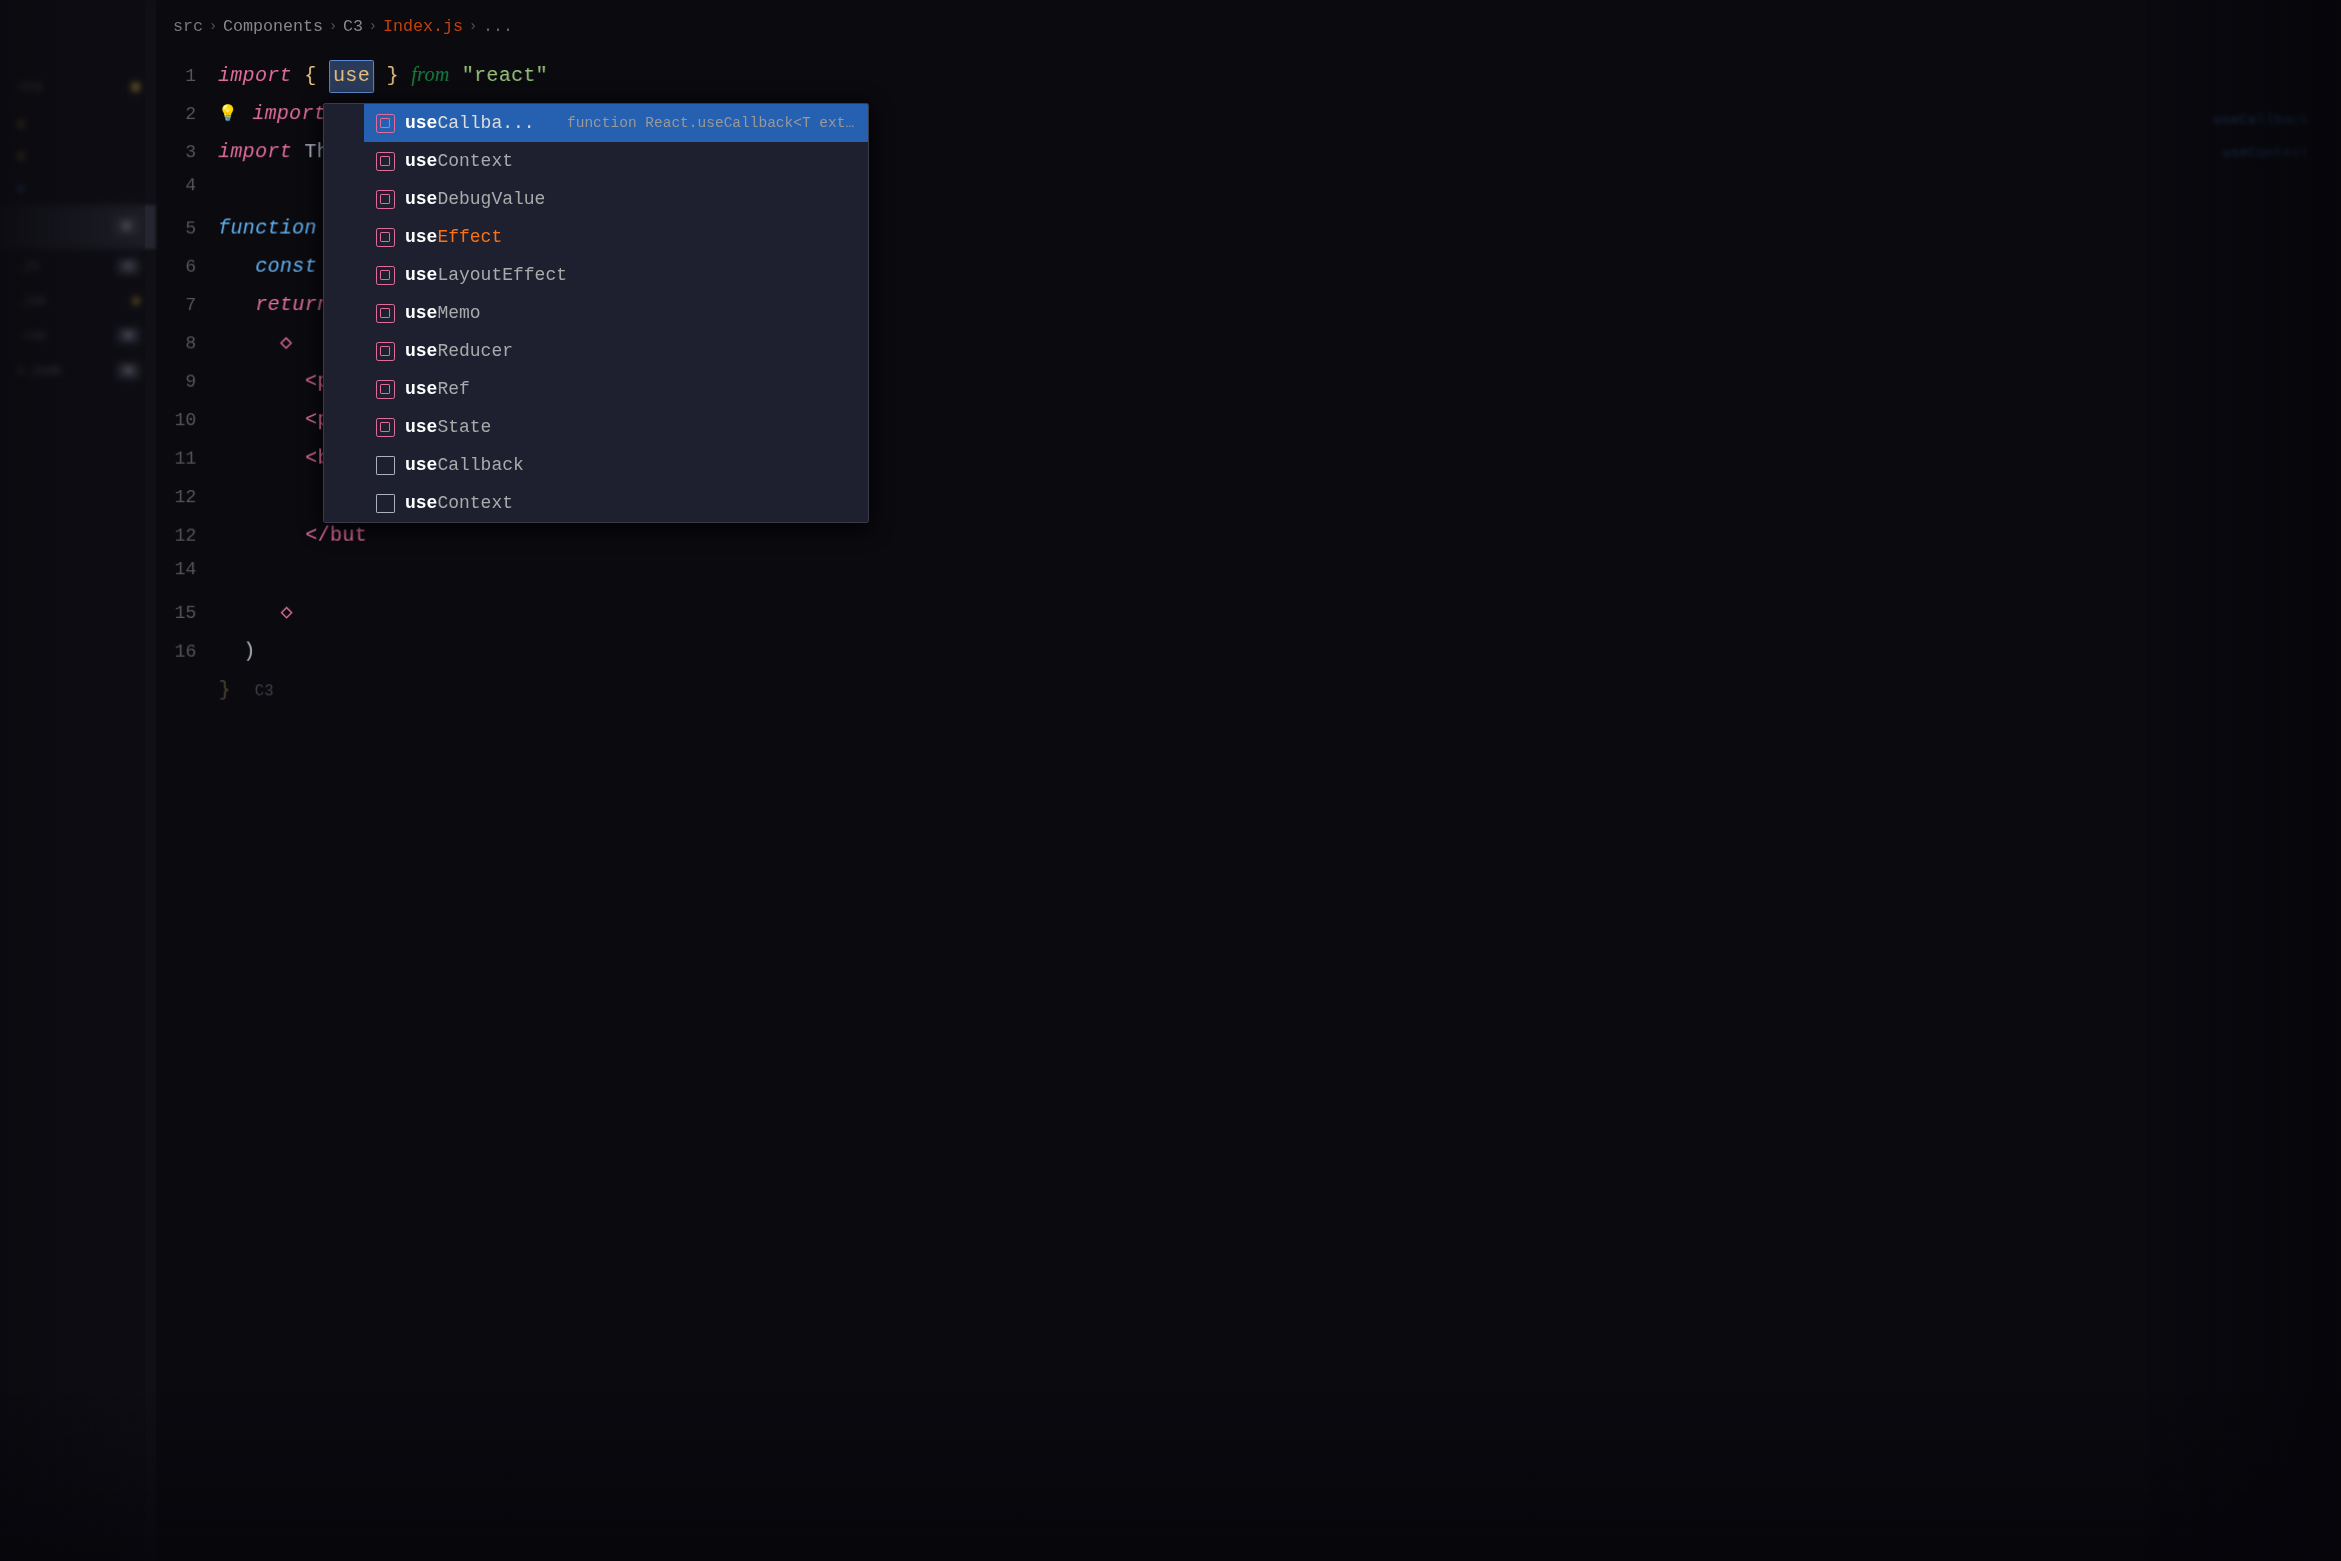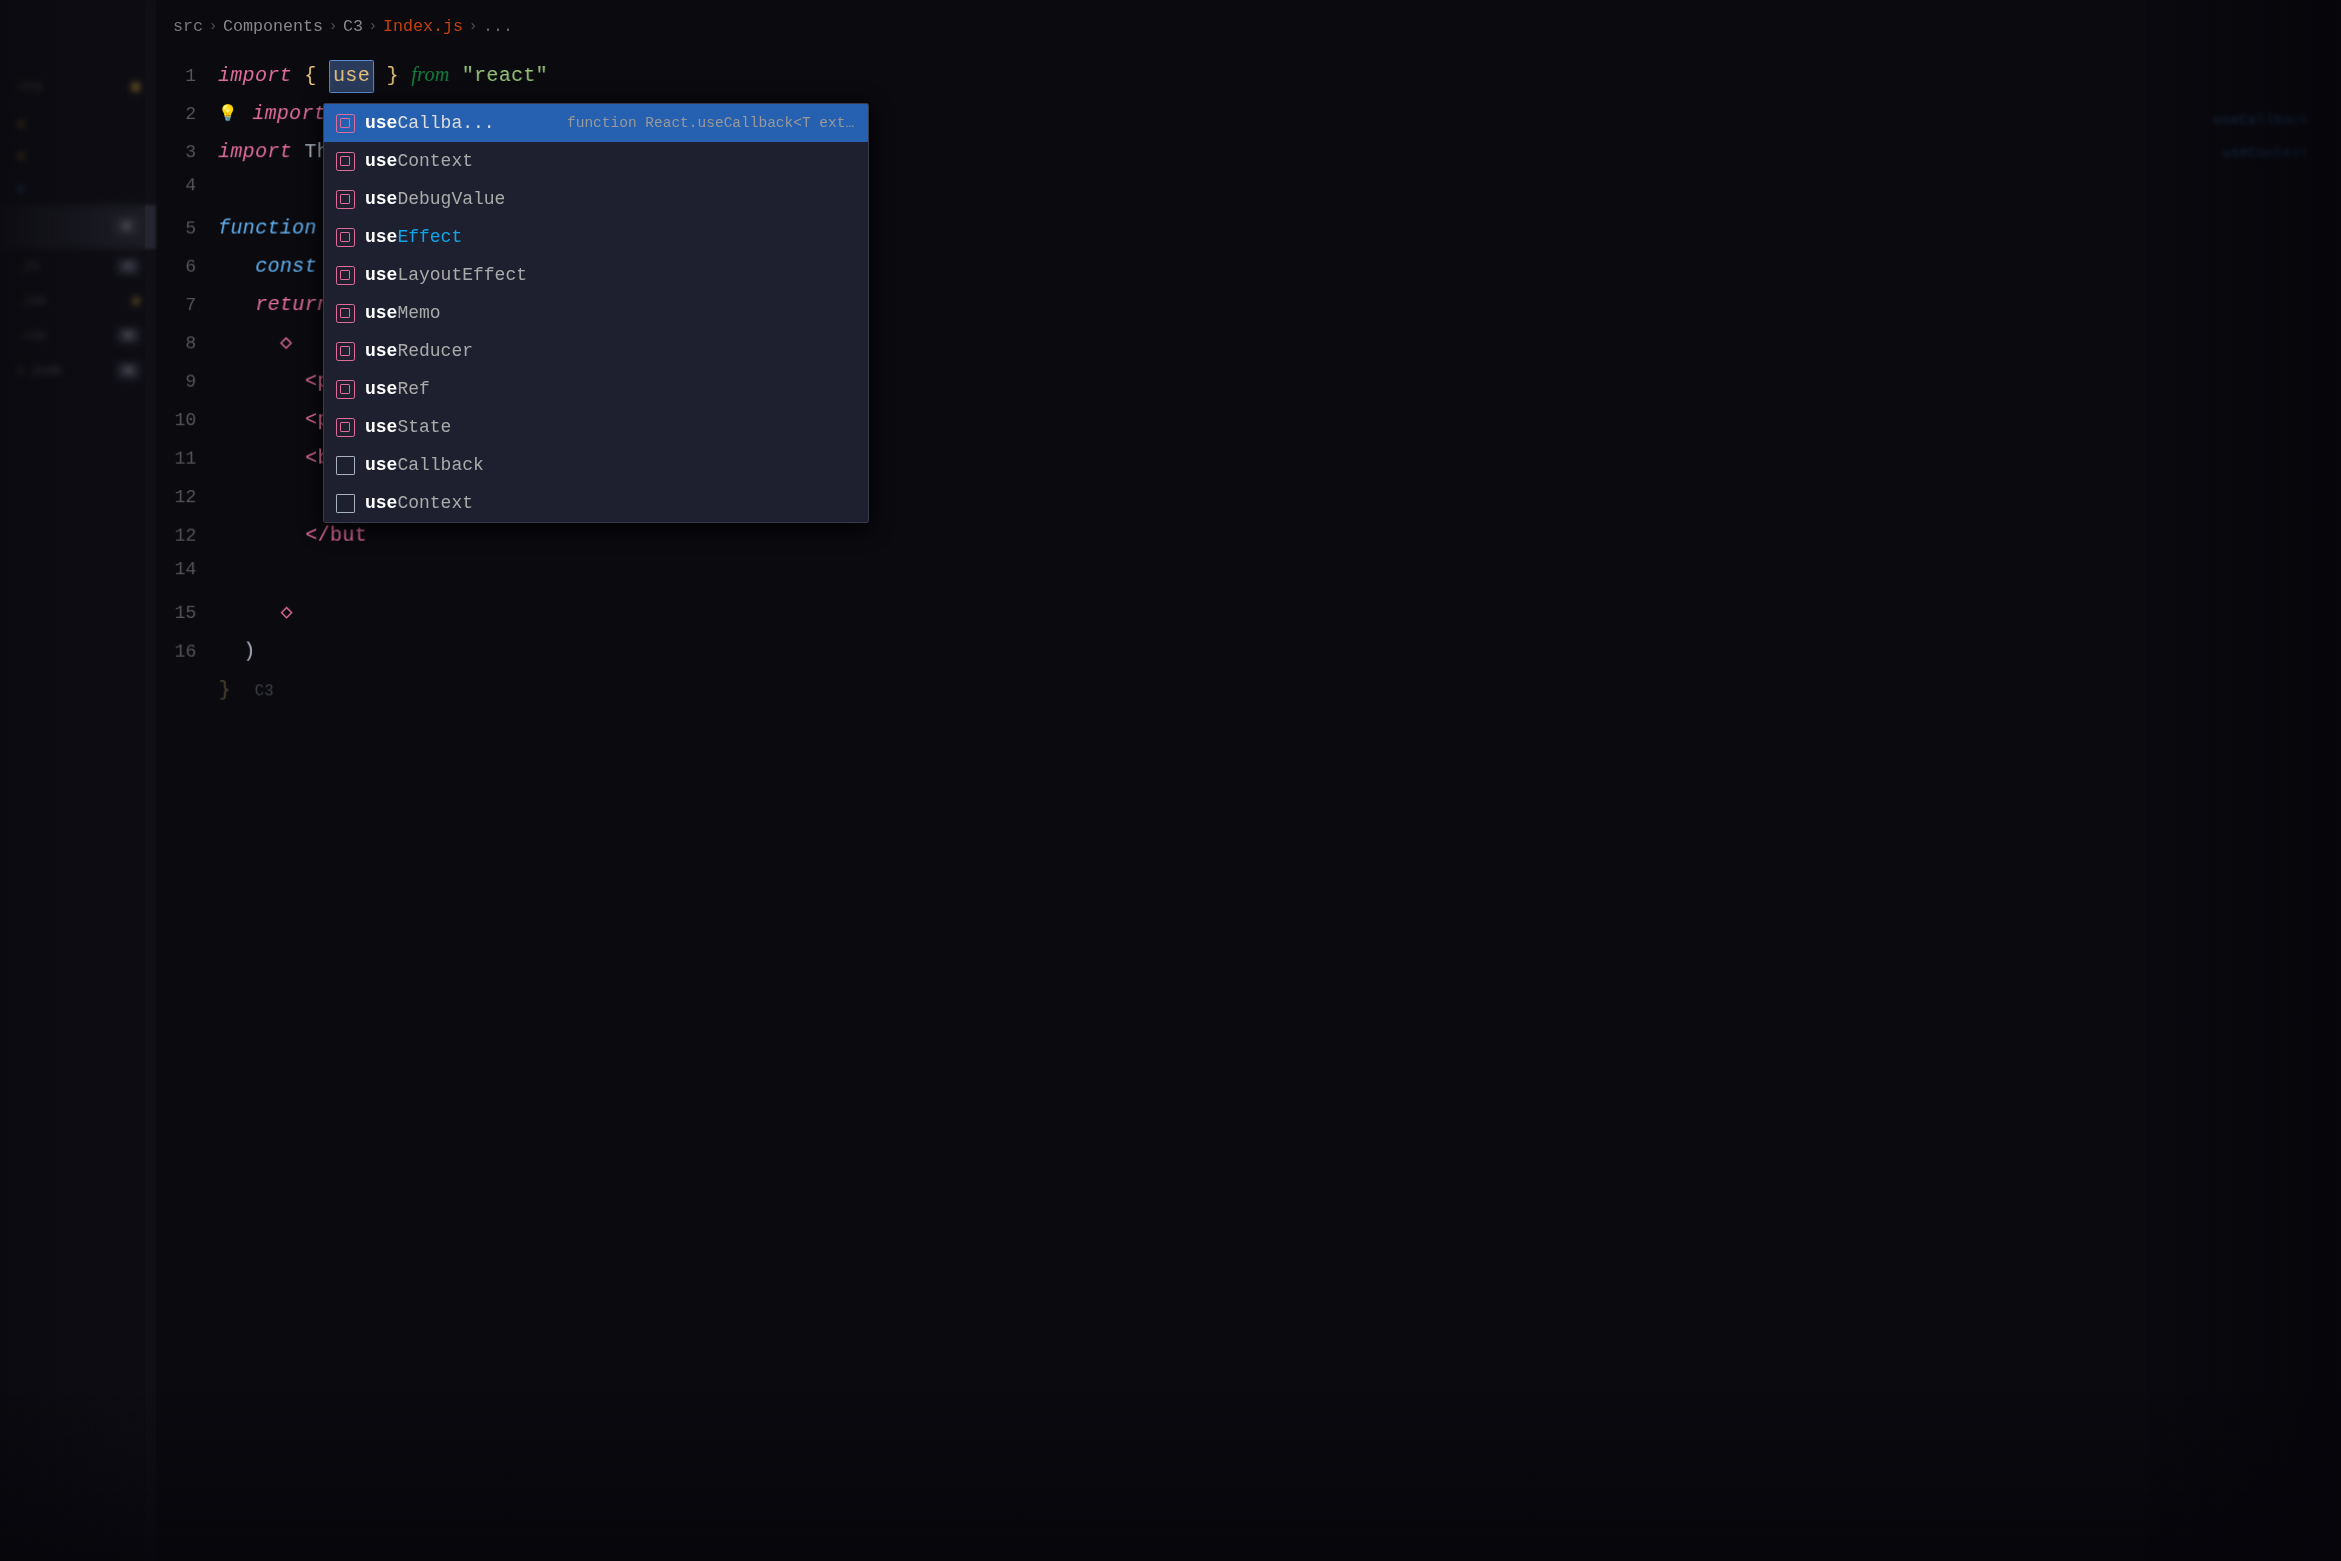--- a/index.html
+++ b/index.html
@@ -175,20 +175,21 @@
       overflow: hidden;
     }
 
     .autocomplete-item {
       display: flex;
       align-items: center;
       padding: 9px 11px;
       gap: 10px;
       cursor: pointer;
       min-height: 36px;
+      margin-left: 40px;
     }
 
     .autocomplete-item:first-child {
       background: #2660b0;
     }
 
     .autocomplete-icon {
       width: 20px;
       height: 20px;
       flex-shrink: 0;
@@ -541,21 +542,21 @@
       <span class="autocomplete-label">
         <span style="font-weight:700;color:#fff;">use</span><span style="color:#aaa;">DebugValue</span>
       </span>
     </div>
 
     <div class="autocomplete-item">
       <div class="autocomplete-icon">
         <div class="cube-icon"></div>
       </div>
       <span class="autocomplete-label">
-        <span style="font-weight:700;color:#fff;">use</span><span style="color:#0ea5e9;">Effect</span>
+        <span style="font-weight:700;color:#fff;">use</span><span style="color:#f97316;">Effect</span>
       </span>
     </div>
 
 
     <div class="autocomplete-item">
       <div class="autocomplete-icon">
         <div class="cube-icon"></div>
       </div>
       <span class="autocomplete-label">
         <span style="font-weight:700;color:#fff;">use</span><span style="color:#aaa;">LayoutEffect</span>

